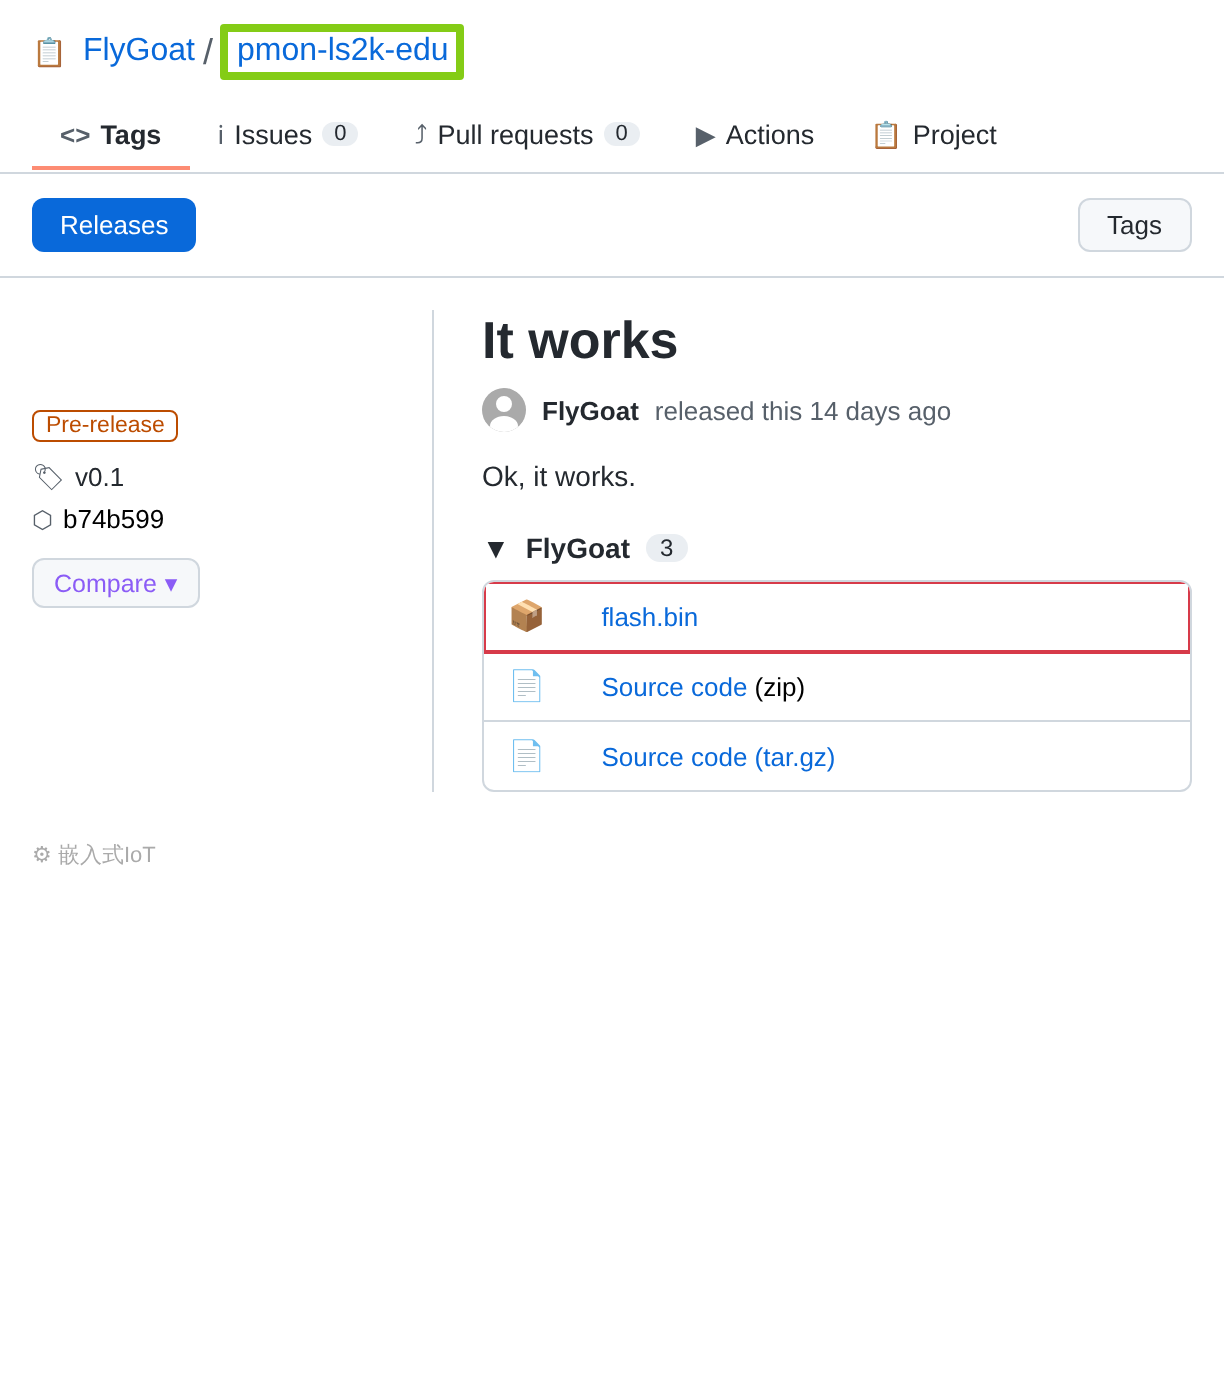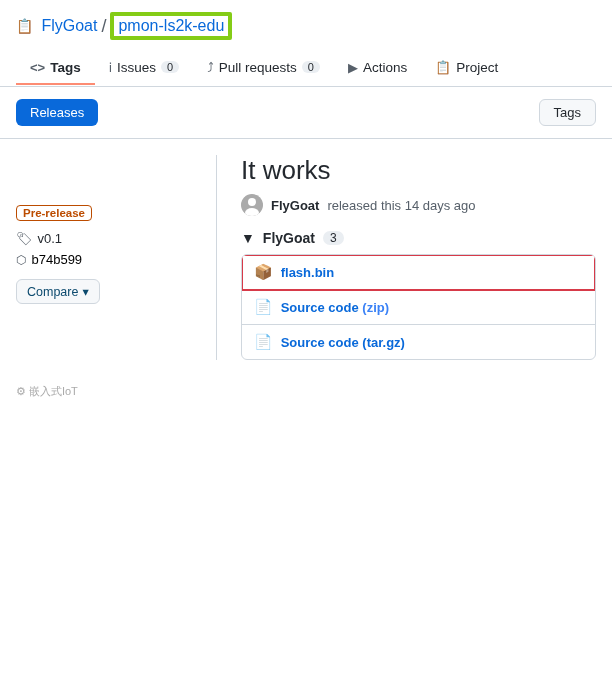--- a/index.html
+++ b/index.html
@@ -127,21 +127,21 @@
       padding-right: 20px;
       padding-top: 8px;
     }
     .pre-release-badge {
       display: inline-block;
       border: 1px solid #bc4c00;
       color: #bc4c00;
       border-radius: 4px;
       padding: 1px 6px;
       font-size: 11.5px;
-      font-weight: 700;
+      font-weight: 400;
       margin-bottom: 10px;
       margin-top: 42px;
     }
     .version-row {
       display: flex;
       align-items: center;
       gap: 5px;
       color: #24292f;
       font-size: 13px;
       margin-bottom: 6px;
@@ -165,33 +165,33 @@
     .compare-btn {
       display: flex;
       align-items: center;
       gap: 4px;
       border: 1px solid #d0d7de;
       border-radius: 6px;
       padding: 4px 10px;
       font-size: 12.5px;
       cursor: pointer;
       background: #f6f8fa;
-      color: #0c4a6e;
+      color: #8b5cf6;
     }
 
     
     .release-body {
       flex: 1;
       min-width: 0;
       border-left: 1px solid #d0d7de;
       padding-left: 24px;
     }
     .release-title {
       font-size: 26px;
-      font-weight: 400;
+      font-weight: 700;
       color: #24292f;
       margin-bottom: 8px;
     }
     .release-meta {
       display: flex;
       align-items: center;
       gap: 8px;
       font-size: 13px;
       color: #57606a;
       margin-bottom: 14px;
@@ -255,21 +255,22 @@
       outline: 2px solid #d73a49;
       outline-offset: -1px;
     }
     .asset-icon {
       color: #57606a;
       font-size: 15px;
     }
     .asset-link {
       color: #0969da;
       text-decoration: none;
-      font-weight: 700;
+      font-weight: 400;
+      margin-left: 20px;
     }
 
     
     .watermark {
       text-align: left;
       padding: 8px 16px;
       font-size: 11px;
       color: #aaa;
     }
   </style>
@@ -343,37 +344,38 @@
         <svg width="22" height="22" viewBox="0 0 22 22">
           <rect width="22" height="22" rx="11" fill="#aaa"></rect>
           <circle cx="11" cy="8" r="4" fill="#fff"></circle>
           <ellipse cx="11" cy="19" rx="7" ry="5" fill="#fff"></ellipse>
         </svg>
       </div>
       <span class="author">FlyGoat</span>
       <span>released this 14 days ago</span>
     </div>
 
+    <p class="release-desc">Ok, it works.</p>
 
     <div class="assets-header">
       <span>▼</span>
       <span>FlyGoat</span>
       <span class="assets-count">3</span>
     </div>
 
     <div class="assets-list">
 
       <div class="asset-item highlighted">
         <span class="asset-icon">📦</span>
         <a class="asset-link">flash.bin</a>
       </div>
 
       <div class="asset-item">
         <span class="asset-icon">📄</span>
-        <a class="asset-link">Source code <span style="color:#3b82f6;">(zip)</span></a>
+        <a class="asset-link">Source code <span style="color:#000000;">(zip)</span></a>
       </div>
 
       <div class="asset-item">
         <span class="asset-icon">📄</span>
         <a class="asset-link">Source code <span style="color:#0969da;">(tar.gz)</span></a>
       </div>
     </div>
   </div>
 
 </div>

